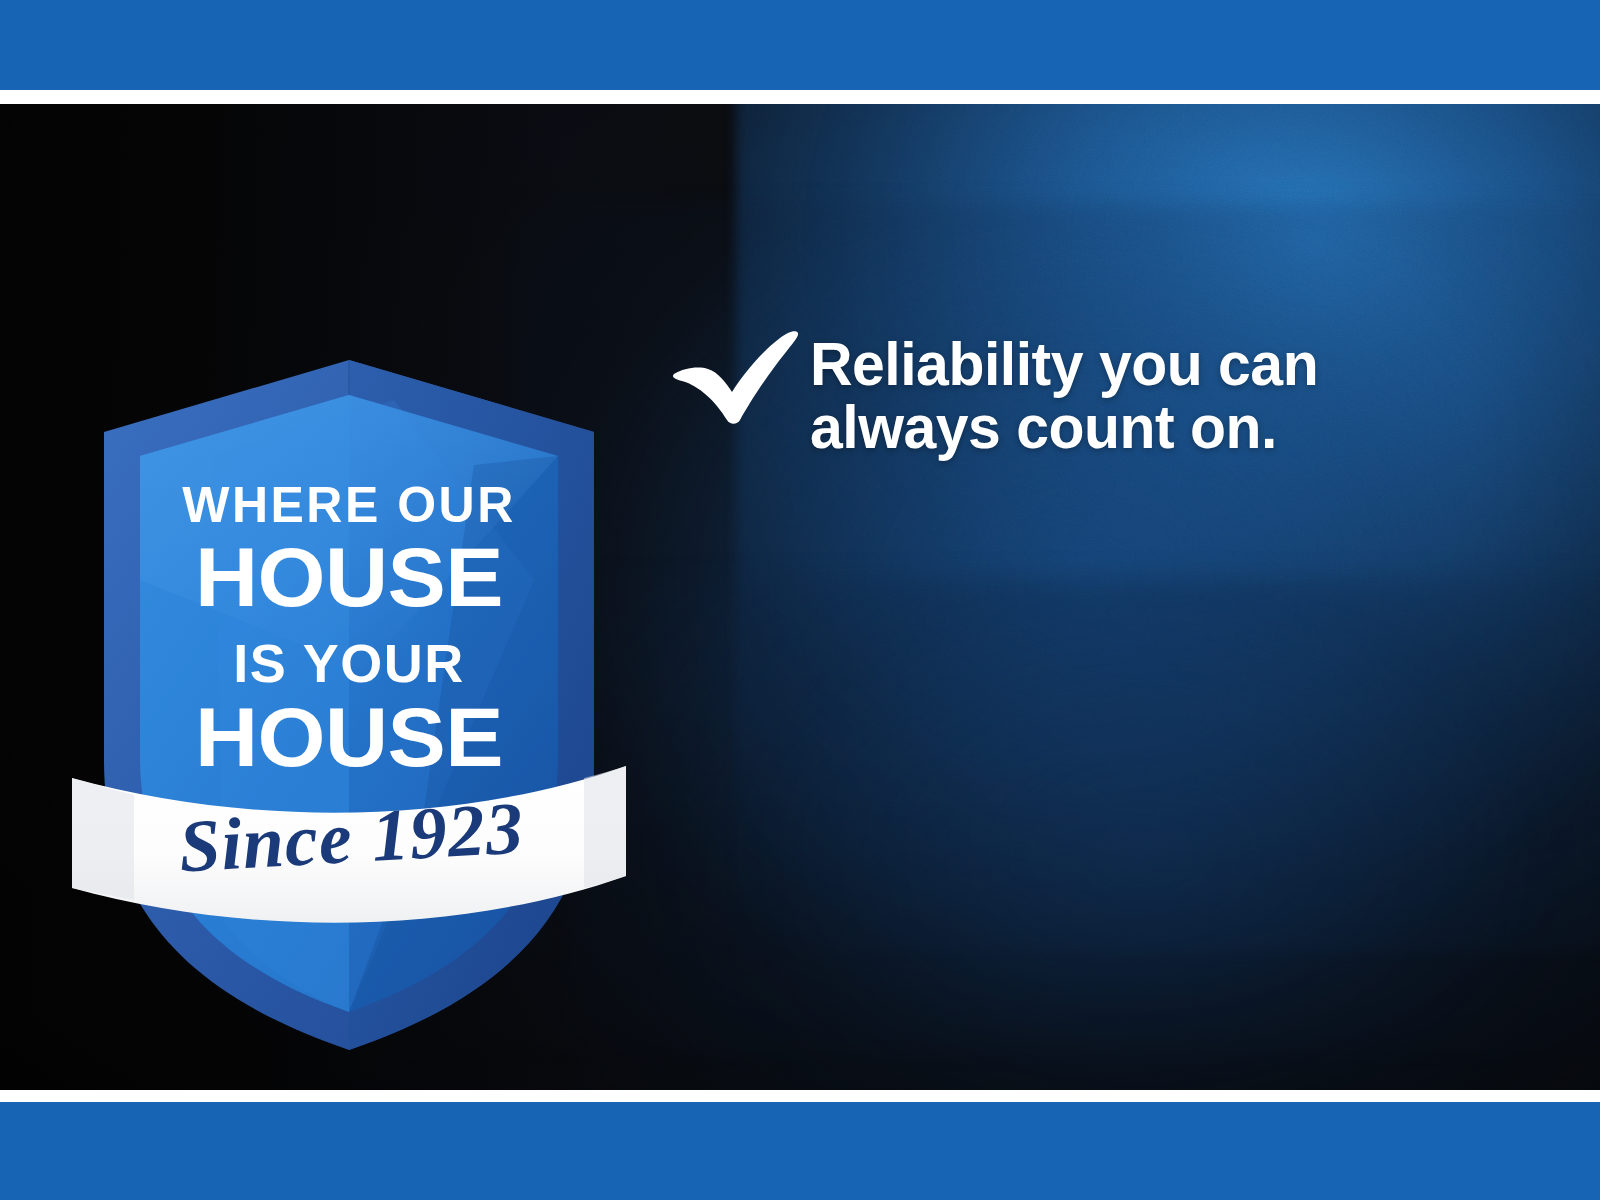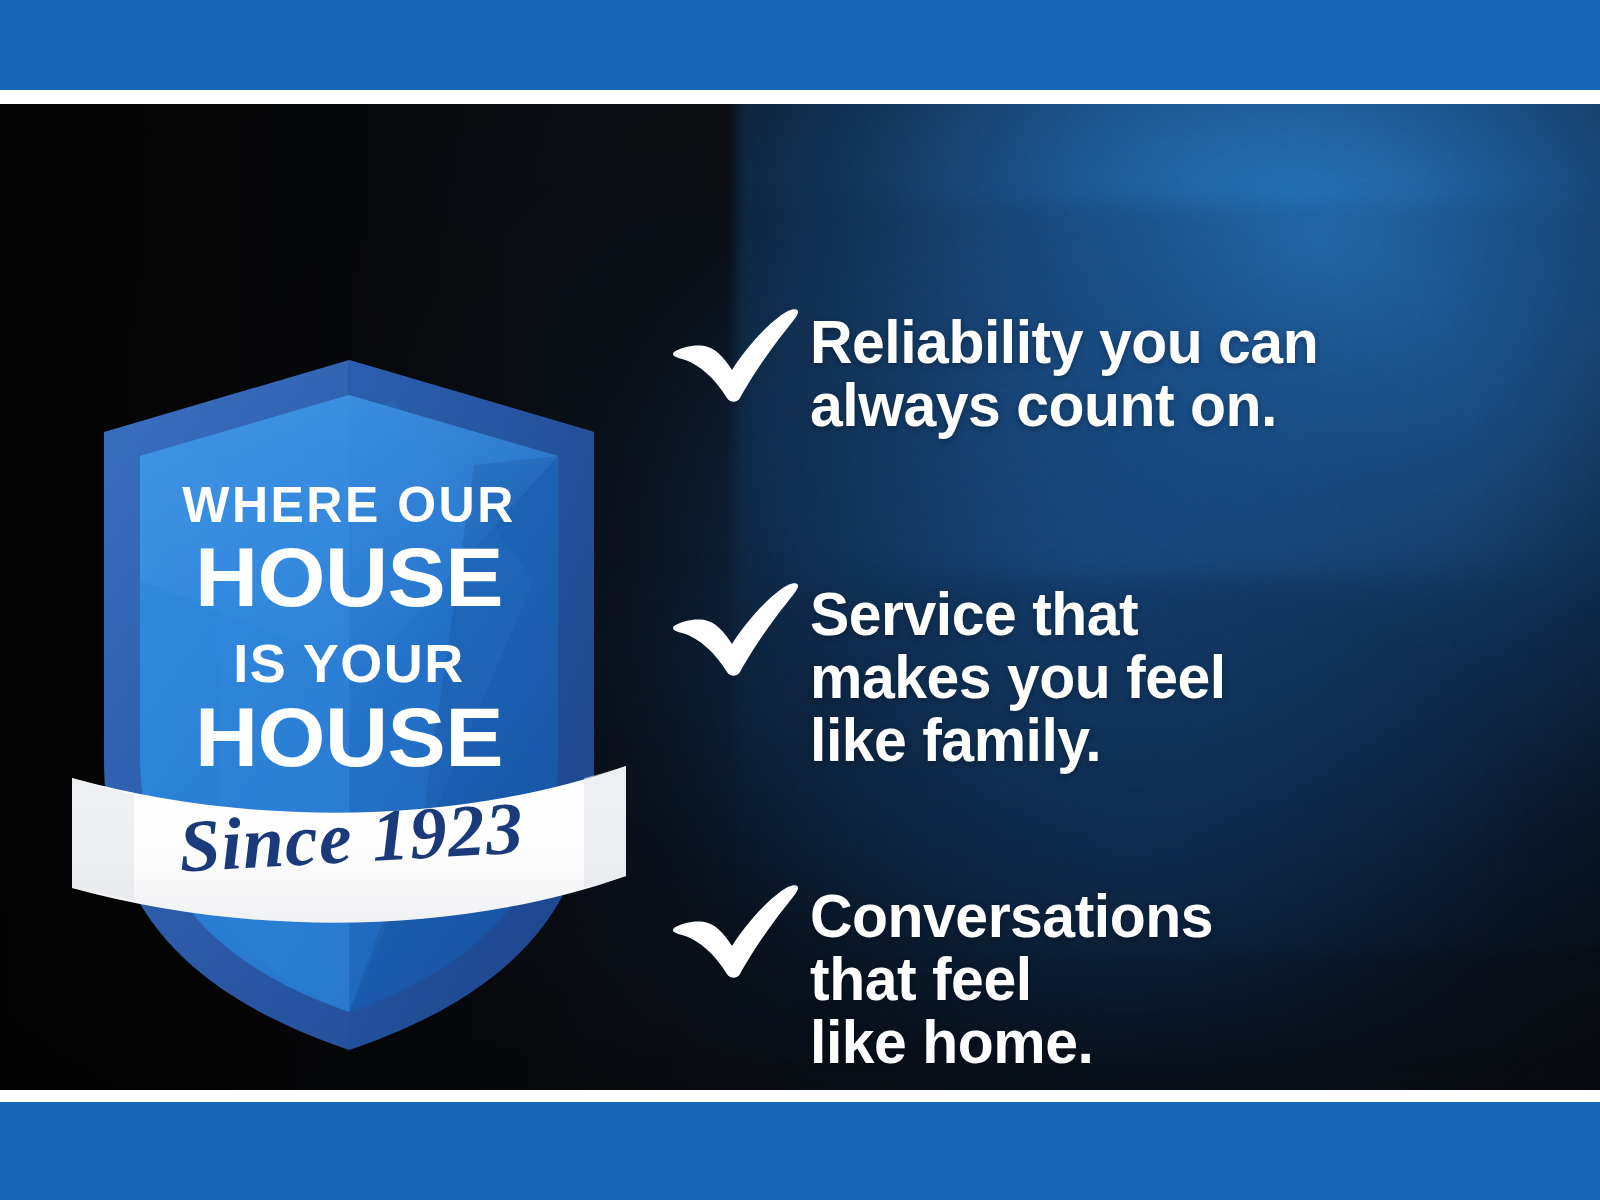--- a/index.html
+++ b/index.html
@@ -138,21 +138,21 @@
   .bullets {
     position: absolute;
     left: 668px; top: 104px;
     width: 900px; height: 986px;
   }
   .bullet {
     position: absolute;
     display: flex;
     align-items: flex-start;
   }
-  .b1 { left: 0; top: 96px; }
+  .b1 { left: 0; top: 118px; }
   .b2 { left: 0; top: 370px; }
   .b3 { left: 0; top: 672px; }
 
   .check {
     flex: 0 0 auto;
     width: 132px;
     height: 100px;
     margin-right: 10px;
     position: relative;
   }
@@ -304,59 +304,21 @@
                      C 100 48 82 76 72 94
                      C 69 99 62 99 59 94
                      C 48 76 32 60 14 55
                      C 7 53 3 51 6 48 Z" fill="#ffffff"></path>
           </svg>
         </span>
         <span class="btext">Reliability you can
 always count on.</span>
       </div>
 
-      <div class="bullet b2">
-        <span class="check">
-          <svg xmlns="http://www.w3.org/2000/svg" viewBox="0 0 132 100">
-            <path d="M 6 48
-                     C 16 42 30 40 40 43
-                     C 50 46 58 57 64 66
-                     C 74 50 92 27 112 12
-                     C 120 6 128 3 130 7
-                     C 131 11 124 18 118 26
-                     C 100 48 82 76 72 94
-                     C 69 99 62 99 59 94
-                     C 48 76 32 60 14 55
-                     C 7 53 3 51 6 48 Z" fill="#ffffff"></path>
-          </svg>
-        </span>
-        <span class="btext">Service that
-makes you feel
-like family.</span>
-      </div>
-
-      <div class="bullet b3">
-        <span class="check">
-          <svg xmlns="http://www.w3.org/2000/svg" viewBox="0 0 132 100">
-            <path d="M 6 48
-                     C 16 42 30 40 40 43
-                     C 50 46 58 57 64 66
-                     C 74 50 92 27 112 12
-                     C 120 6 128 3 130 7
-                     C 131 11 124 18 118 26
-                     C 100 48 82 76 72 94
-                     C 69 99 62 99 59 94
-                     C 48 76 32 60 14 55
-                     C 7 53 3 51 6 48 Z" fill="#ffffff"></path>
-          </svg>
-        </span>
-        <span class="btext">Conversations
-that feel
-like home.</span>
-      </div>
+
 
     </div>
   </div>
 
   <div class="gap-bottom"></div>
   <div class="bar-bottom" style="background: rgb(23, 99, 180);"></div>
 
 </div>
 
 </body></html>

